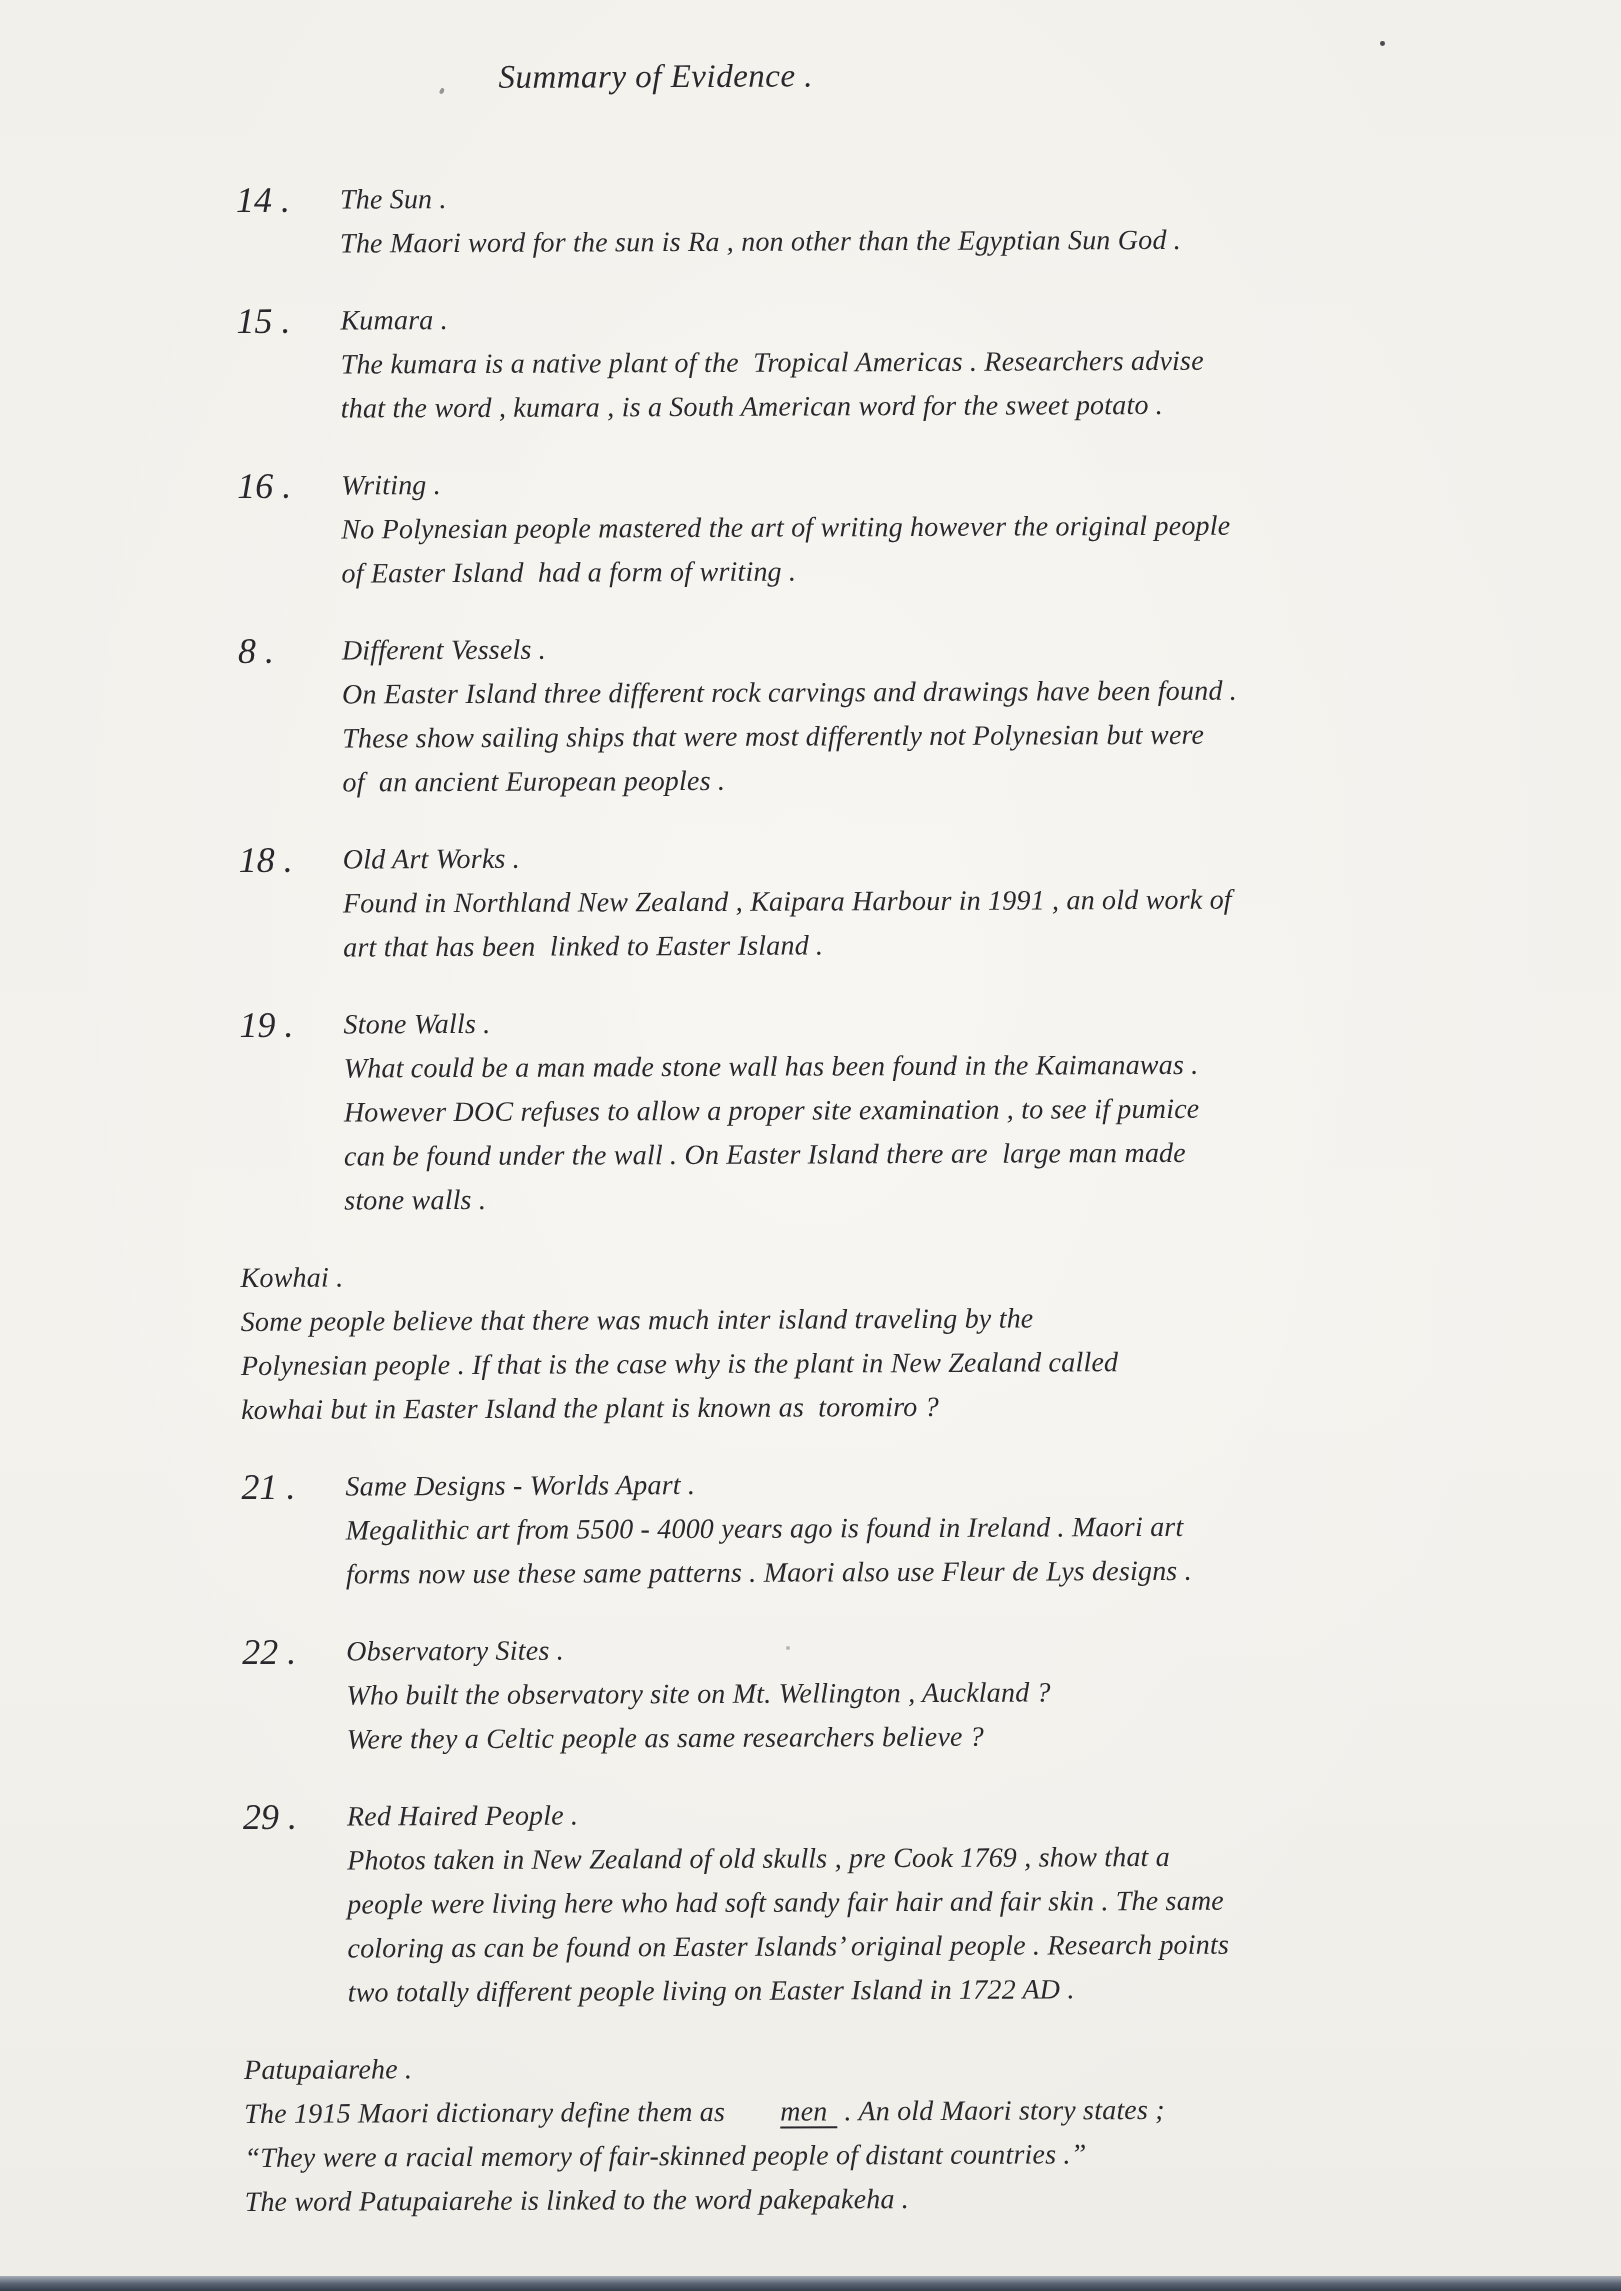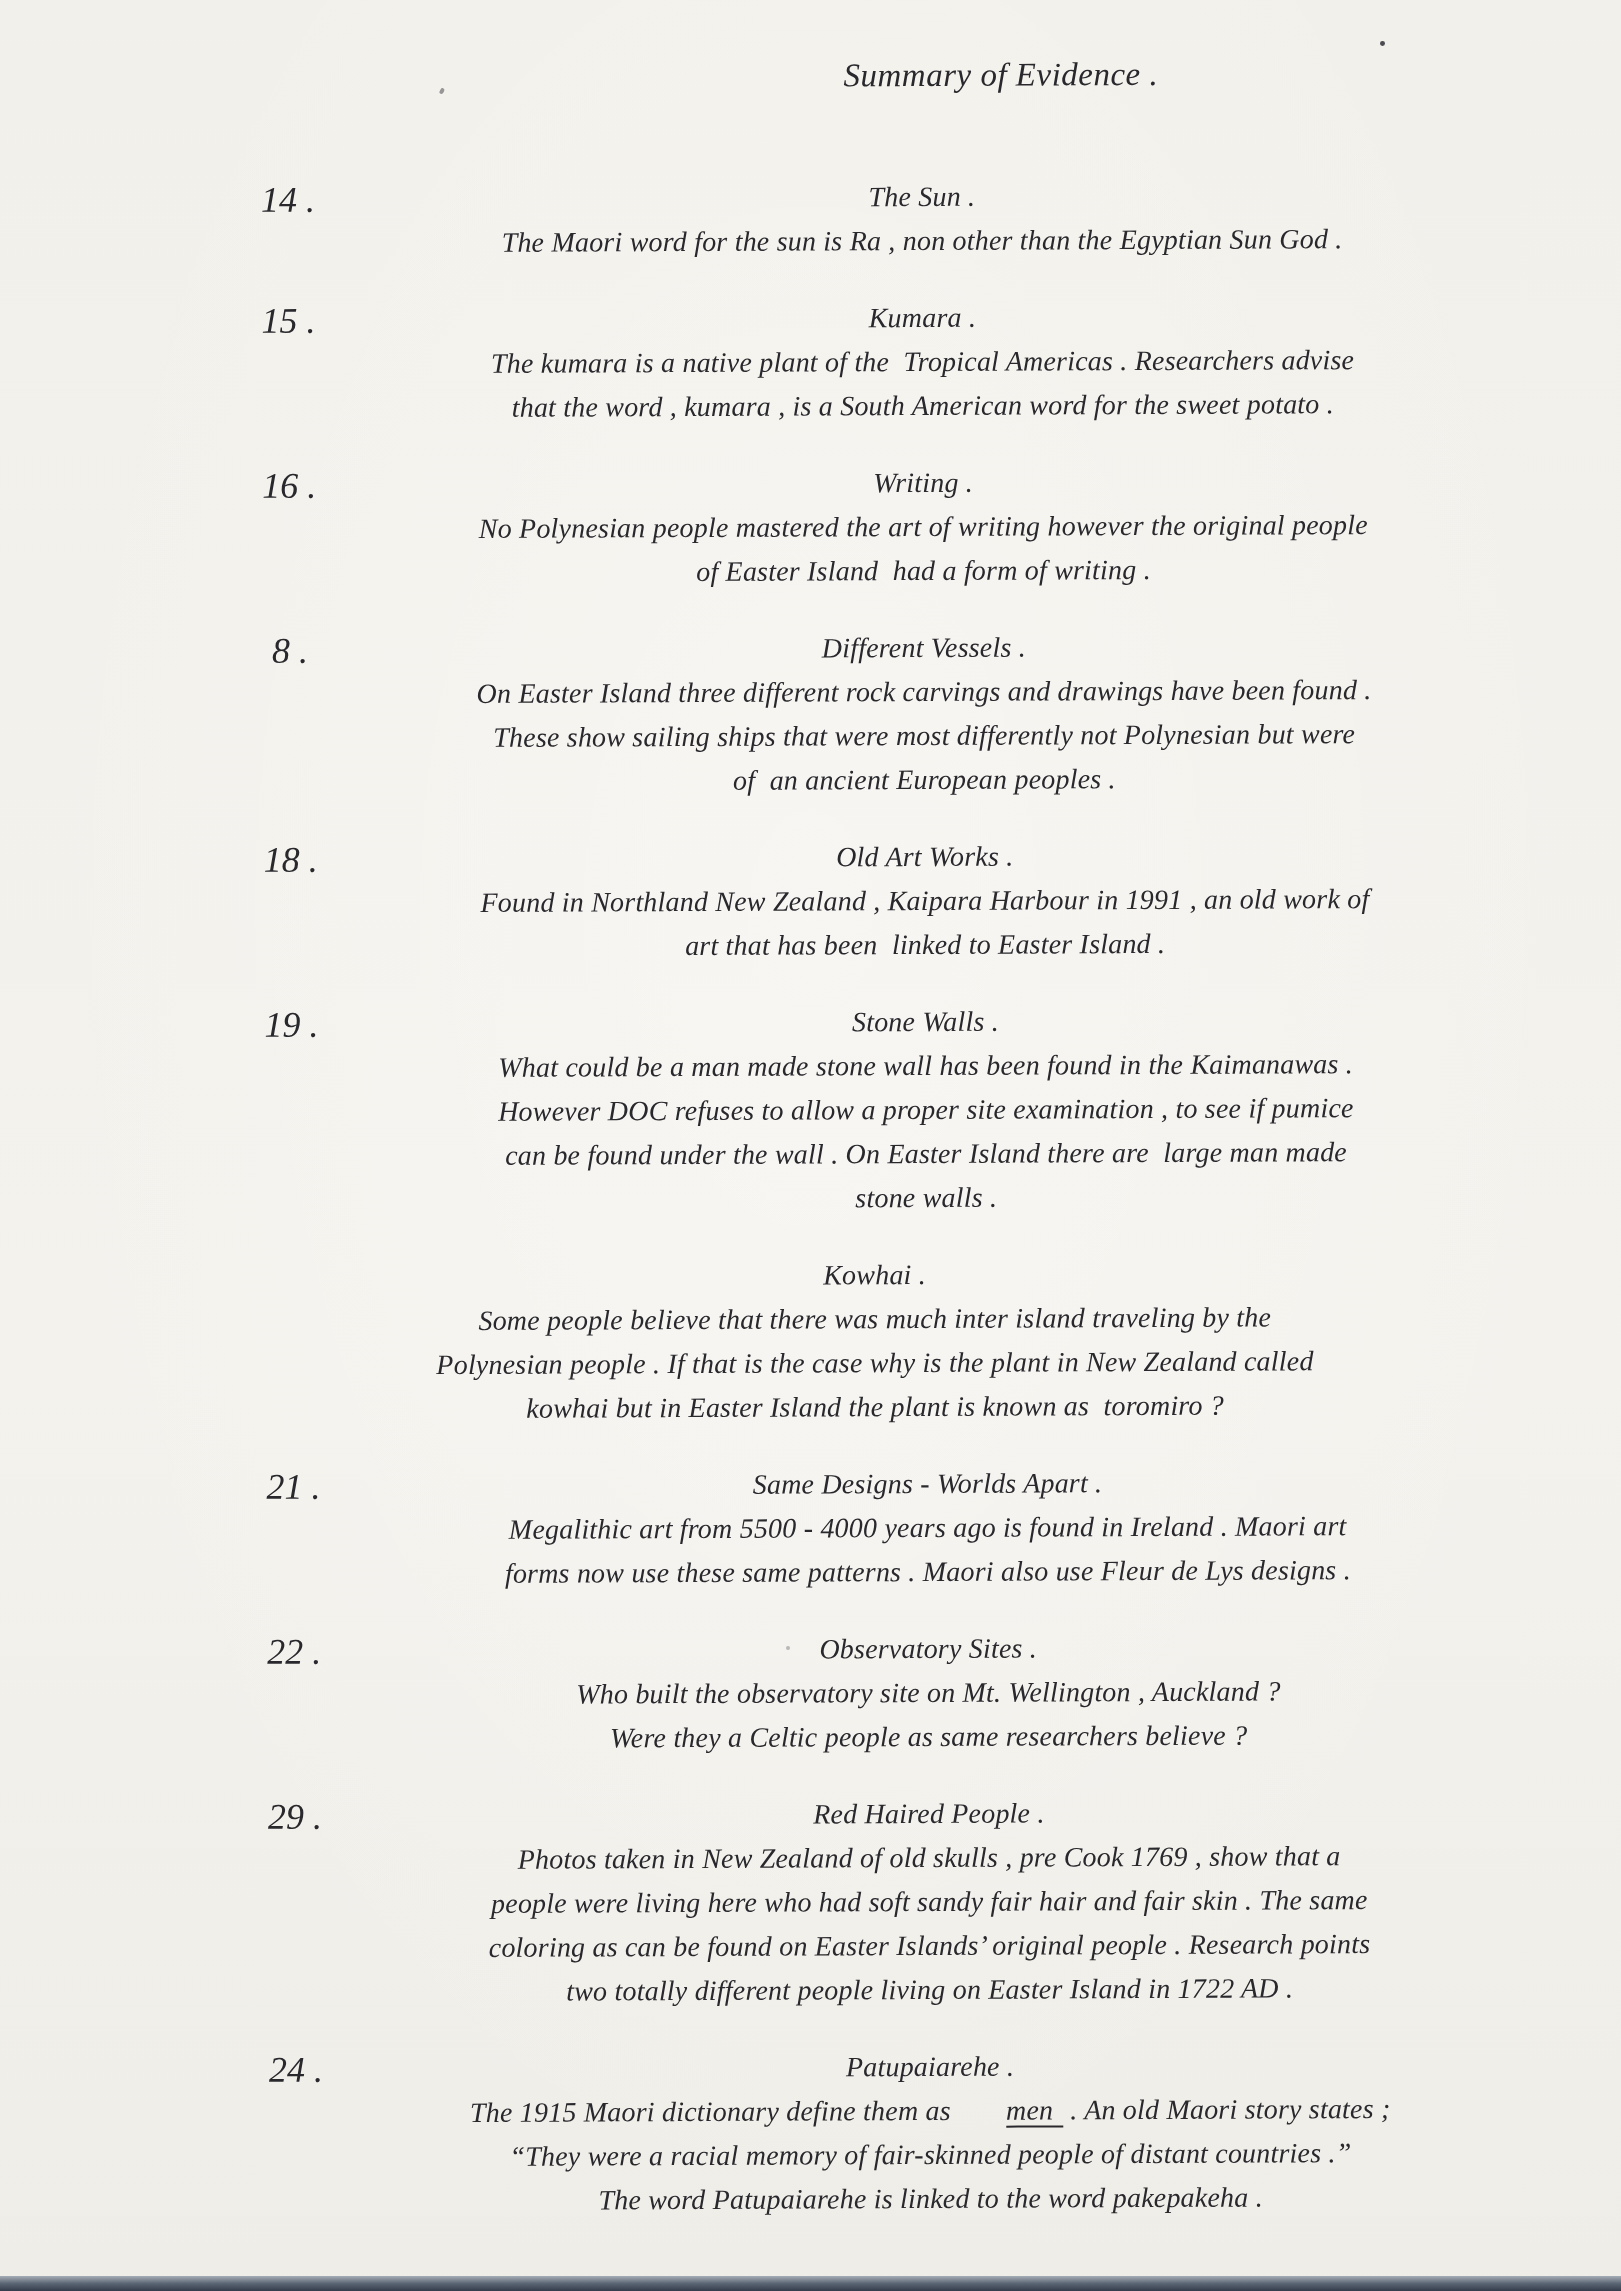--- a/index.html
+++ b/index.html
@@ -13,21 +13,20 @@
     overflow: hidden;
     background: #f3f1ec;
     font-family: "Liberation Serif", "DejaVu Serif", serif;
   }
   .paper {
     position: absolute;
     inset: 0;
     background:
       radial-gradient(ellipse at 50% 40%, rgba(255,255,255,0.35), rgba(0,0,0,0) 70%),
       linear-gradient(180deg, #f2f0ea 0%, #f4f2ed 60%, #efede7 100%);
-    text-align: center;
   }
   .doc {
     position: absolute;
     top: 0; left: 0; right: 0;
     padding: 57px 118px 0 235px;
     color: #28282d;
     font-style: italic;
     transform: rotate(-0.25deg);
     transform-origin: top left;
   }
@@ -172,21 +171,20 @@
       <div class="content">
         <div class="item-title">Red Haired People .</div>
         <div class="line">Photos taken in New Zealand of old skulls , pre Cook 1769 , show that a</div>
         <div class="line">people were living here who had soft sandy fair hair and fair skin . The same</div>
         <div class="line">coloring as can be found on Easter Islands’ original people . Research points</div>
         <div class="line">two totally different people living on Easter Island in 1722 AD .</div>
       </div>
     </div>
 
     <div class="item">
-      <div class="num">24 .</div>
       <div class="content">
         <div class="item-title">Patupaiarehe .</div>
         <div class="line"><span>The 1915 Maori dictionary define them as </span><span class="u">men</span><span> . An old Maori story states ;</span></div>
         <div class="line">“They were a racial memory of fair-skinned people of distant countries .”</div>
         <div class="line">The word Patupaiarehe is linked to the word pakepakeha .</div>
       </div>
     </div>
 
   </div>
 

